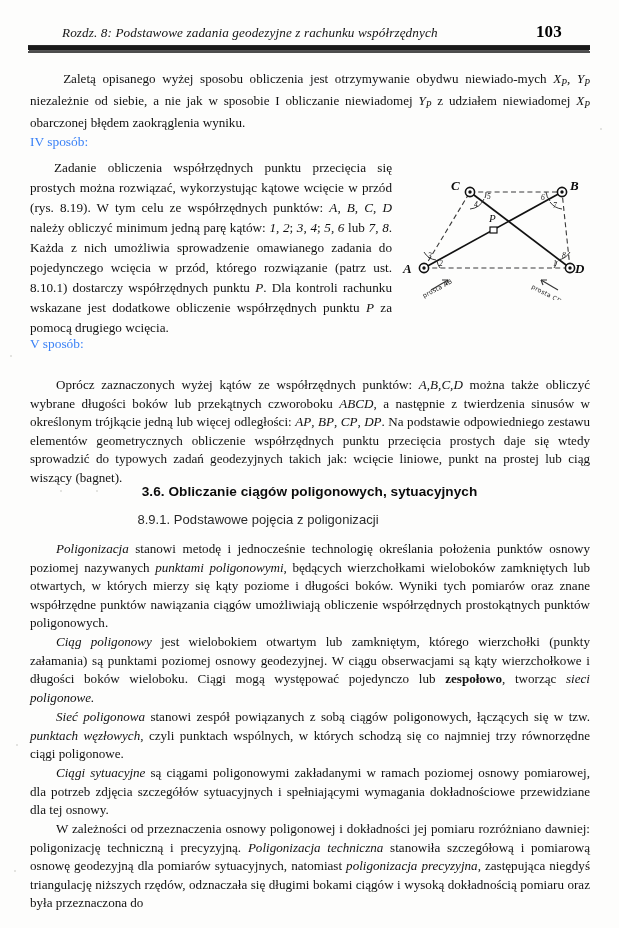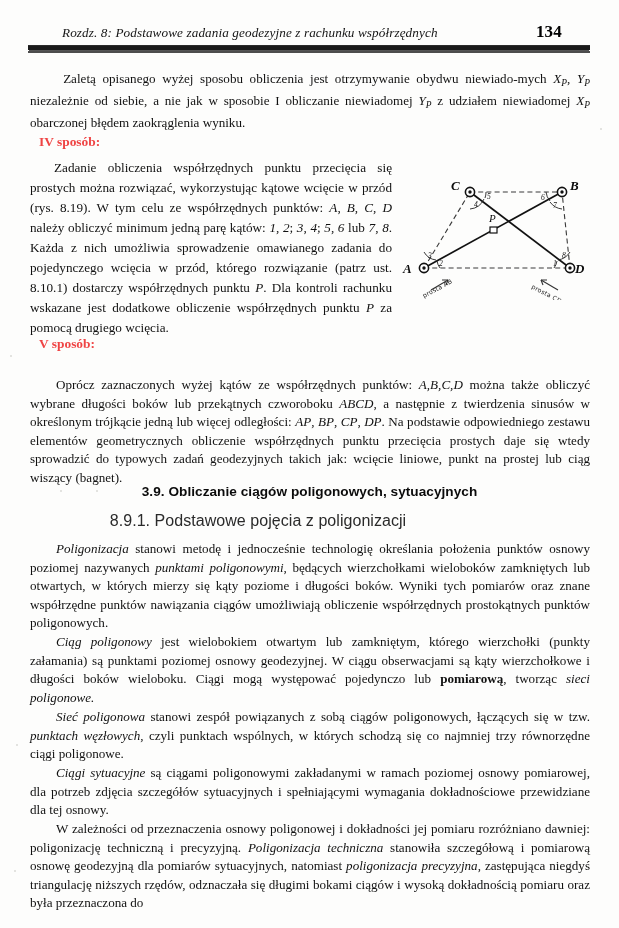--- a/index.html
+++ b/index.html
@@ -82,24 +82,23 @@
     color: #111;
   }
   .indent { text-indent: 26px; }
   i, .it { font-style: italic; }
   b, .bd { font-weight: bold; }
   .sub { font-size: 0.72em; vertical-align: -0.28em; font-style: italic; }
 
   .sposob-head {
     position: absolute;
     left: 30px;
-    font-weight: bold;
+    font-weight: normal;
     font-size: 13.4px;
-    color: #ef4444;
-    margin-left: 9px;
+    color: #3b82f6;
   }
 
   
   .h-section {
     position: absolute;
     left: 0;
     width: 619px;
     text-align: center;
     font-family: "Liberation Sans", "DejaVu Sans", sans-serif;
     font-weight: bold;
@@ -107,21 +106,21 @@
     color: #0b0b0b;
     letter-spacing: 0.05px;
   }
   .h-sub {
     position: absolute;
     left: 0;
     width: 516px;
     text-align: center;
     font-family: "Liberation Sans", "DejaVu Sans", sans-serif;
     font-weight: normal;
-    font-size: 16px;
+    font-size: 13px;
     color: #2a2a2a;
     letter-spacing: 0.05px;
   }
 
   
   .figure {
     position: absolute;
     left: 398px;
     top: 168px;
     width: 210px;
@@ -174,21 +173,21 @@
     opacity: .5;
   }
 </style>
 </head>
 <body>
 
 <div class="page">
 
   <div class="runhead">
     <span class="runhead-title">Rozdz. 8: Podstawowe zadania geodezyjne z rachunku współrzędnych</span>
-    <span class="runhead-page">134</span>
+    <span class="runhead-page">103</span>
   </div>
   <div class="runhead-rule"></div>
   <div class="runhead-rule2"></div>
 
   <div class="body-col" style="top:70px;">
     <span class="indent" style="display:inline">&nbsp;&nbsp;&nbsp;&nbsp;&nbsp;</span><span>Zaletą opisanego wyżej sposobu obliczenia jest otrzymywanie obydwu niewiado-</span><span>mych </span><i>X</i><span class="sub">P</span><span>, </span><i>Y</i><span class="sub">P</span><span> niezależnie od siebie, a nie jak w sposobie I obliczanie niewiadomej </span><i>Y</i><span class="sub">P</span><span> z</span>
     <span>udziałem niewiadomej </span><i>X</i><span class="sub">P</span><span> obarczonej błędem zaokrąglenia wyniku.</span>
   </div>
 
   <div class="sposob-head" style="top:134px;">IV sposób:</div>
@@ -260,29 +259,29 @@
       <text class="fig-linelabel" x="133" y="120" transform="rotate(28 133 120)">prosta CD</text>
     </svg>
   </div>
 
   <div class="sposob-head" style="top:336px;">V sposób:</div>
 
   <div class="body-col" style="top:376px;">
     <span style="display:inline-block;width:26px"></span><span>Oprócz zaznaczonych wyżej kątów ze współrzędnych punktów: </span><i>A,B,C,D</i><span> można także obliczyć wybrane długości boków lub przekątnych czworoboku </span><i>ABCD</i><span>, a następnie z twierdzenia sinusów w określonym trójkącie jedną lub więcej odległości: </span><i>AP</i><span>, </span><i>BP</i><span>, </span><i>CP</i><span>, </span><i>DP</i><span>. Na podstawie odpowiedniego zestawu elementów geometrycznych obliczenie współrzędnych punktu przecięcia prostych daje się wtedy sprowadzić do typowych zadań geodezyjnych takich jak: wcięcie liniowe, punkt na prostej lub ciąg wiszący (bagnet).</span>
   </div>
 
-  <div class="h-section" style="top:484px;">3.9. Obliczanie ciągów poligonowych, sytuacyjnych</div>
+  <div class="h-section" style="top:484px;">3.6. Obliczanie ciągów poligonowych, sytuacyjnych</div>
   <div class="h-sub" style="top:512px;">8.9.1. Podstawowe pojęcia z poligonizacji</div>
 
   <div class="body-col" style="top:540px;">
     <span style="display:inline-block;width:26px"></span><i>Poligonizacja</i><span> stanowi metodę i jednocześnie technologię określania położenia punktów osnowy poziomej nazywanych </span><i>punktami poligonowymi</i><span>, będących wierzchołkami wieloboków zamkniętych lub otwartych, w których mierzy się kąty poziome i długości boków. Wyniki tych pomiarów oraz znane współrzędne punktów nawiązania ciągów umożliwiają obliczenie współrzędnych prostokątnych punktów poligonowych.</span>
   </div>
 
   <div class="body-col" style="top:633px;">
-    <span style="display:inline-block;width:26px"></span><i>Ciąg poligonowy</i><span> jest wielobokiem otwartym lub zamkniętym, którego wierzchołki (punkty załamania) są punktami poziomej osnowy geodezyjnej. W ciągu obserwacjami są kąty wierzchołkowe i długości boków wieloboku. Ciągi mogą występować pojedynczo lub </span><b>pomiarową</b><span>, tworząc </span><i>sieci poligonowe.</i>
+    <span style="display:inline-block;width:26px"></span><i>Ciąg poligonowy</i><span> jest wielobokiem otwartym lub zamkniętym, którego wierzchołki (punkty załamania) są punktami poziomej osnowy geodezyjnej. W ciągu obserwacjami są kąty wierzchołkowe i długości boków wieloboku. Ciągi mogą występować pojedynczo lub </span><b>zespołowo</b><span>, tworząc </span><i>sieci poligonowe.</i>
   </div>
 
   <div class="body-col" style="top:764px;">
     <span style="display:inline-block;width:26px"></span><i>Ciągi sytuacyjne</i><span> są ciągami poligonowymi zakładanymi w ramach poziomej osnowy pomiarowej, dla potrzeb zdjęcia szczegółów sytuacyjnych i spełniającymi wymagania dokładnościowe przewidziane dla tej osnowy.</span>
   </div>
 
   <div class="body-col" style="top:708px;">
     <span style="display:inline-block;width:26px"></span><i>Sieć poligonowa</i><span> stanowi zespół powiązanych z sobą ciągów poligonowych, łączących się w tzw. </span><i>punktach węzłowych</i><span>, czyli punktach wspólnych, w których schodzą się co najmniej trzy równorzędne ciągi poligonowe.</span>
   </div>
 

